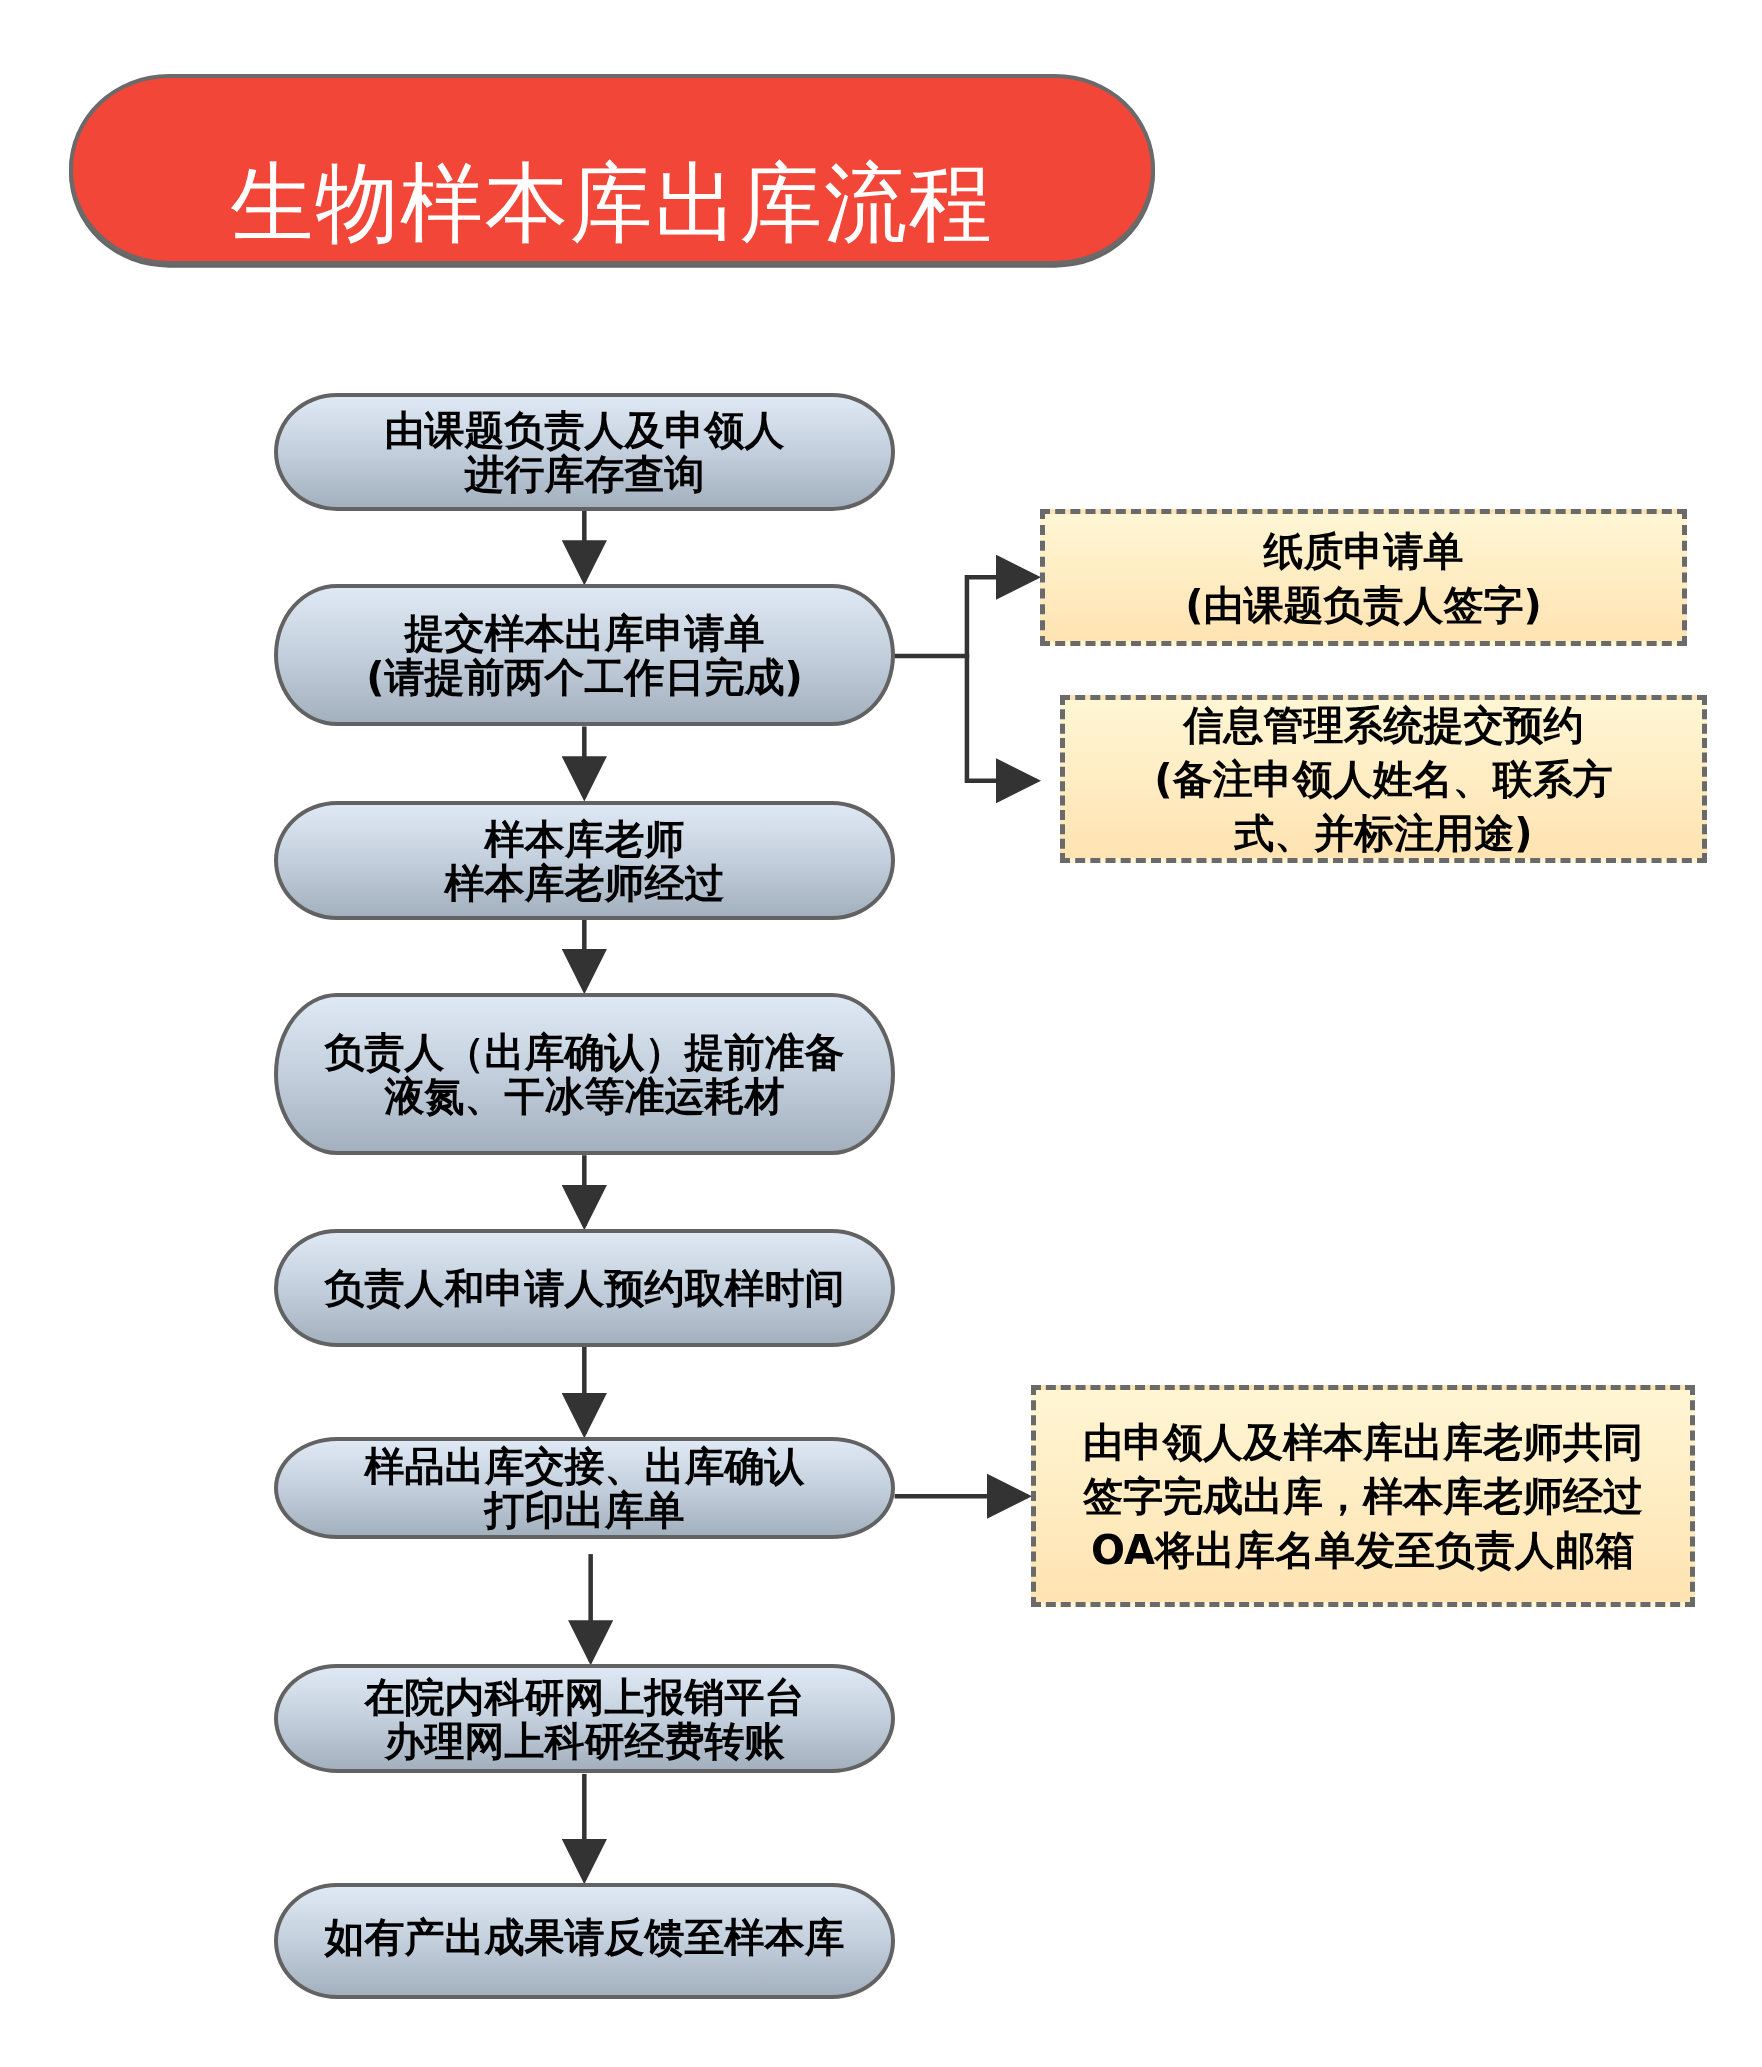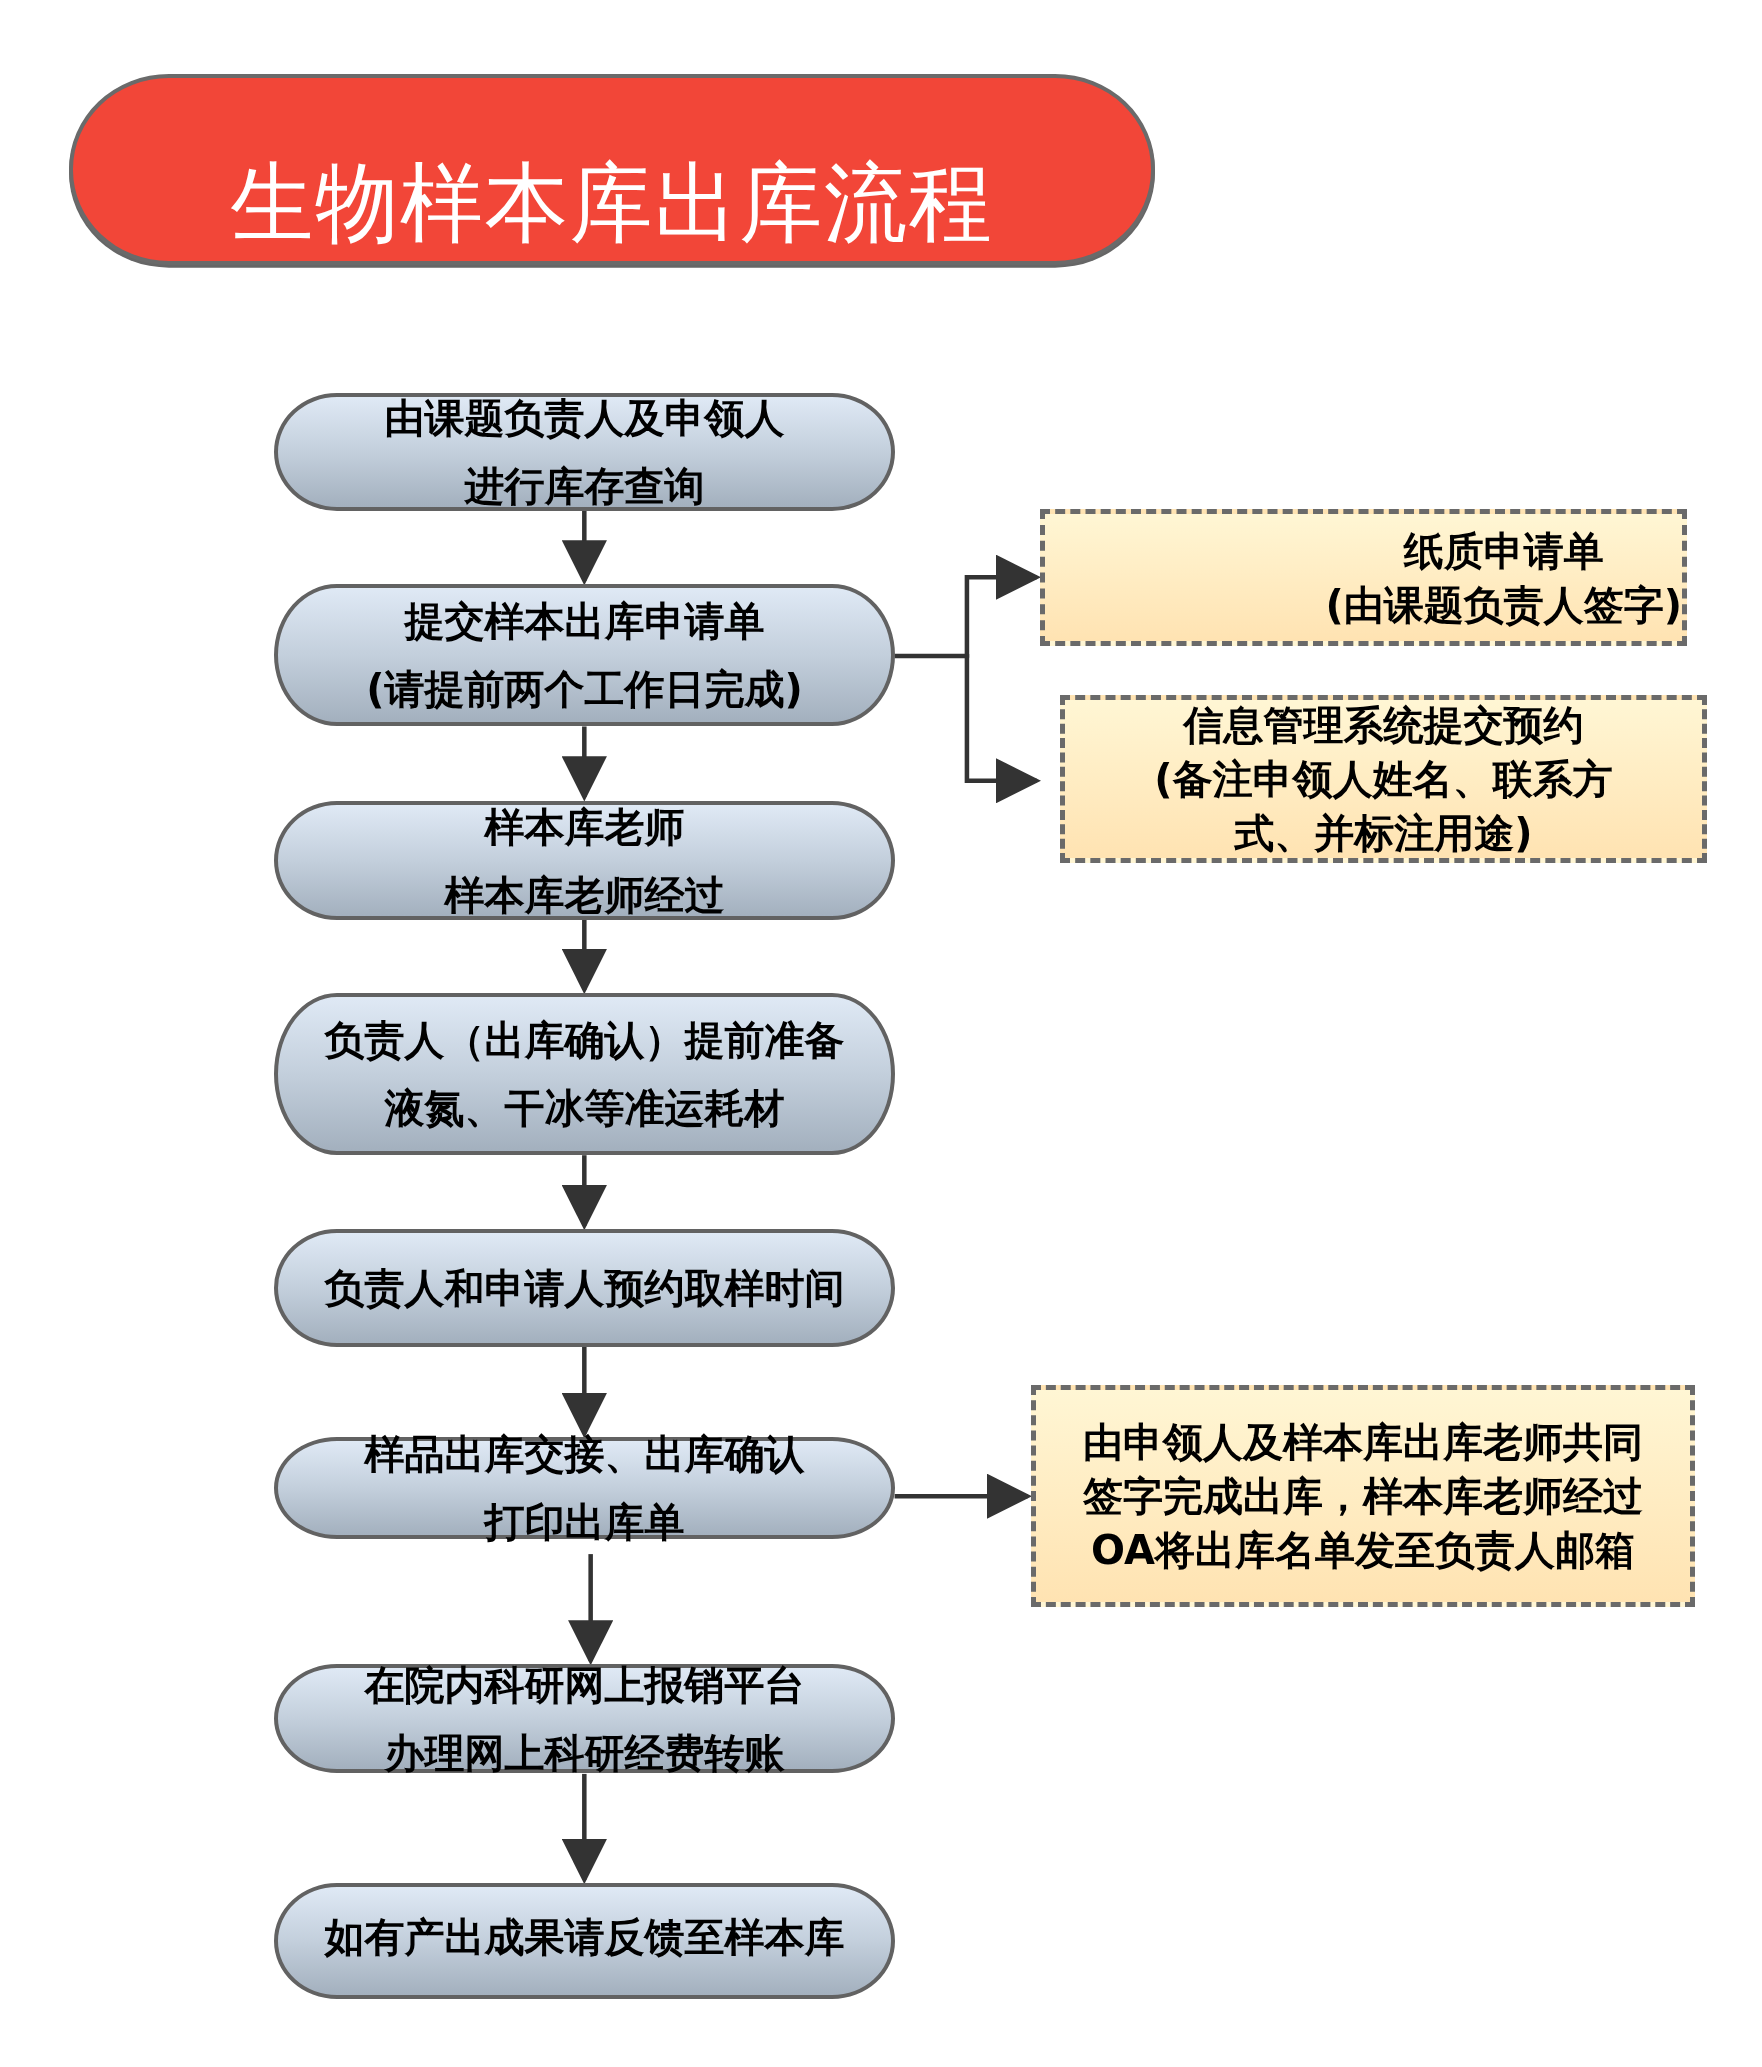--- a/index.html
+++ b/index.html
@@ -11,21 +11,21 @@
     box-sizing:border-box; display:flex; align-items:flex-end; justify-content:center;
     box-shadow: 0 2.7px 0 #666;
   }
   .title-pill span { color:#fff; font-size:83px; font-weight:normal; letter-spacing:1.8px;
                      transform:scaleY(1.05); }
   .step {
     position:absolute; left:274px; width:621px; box-sizing:border-box;
     border:4.5px solid #626262; border-radius:63px / 50%;
     background:linear-gradient(to bottom,#dfe9f5 0%,#c3cfdc 50%,#a3b0be 100%);
     display:flex; align-items:center; justify-content:center; text-align:center;
-    font-weight:bold; font-size:40px; line-height:68px; color:#000;
+    font-weight:bold; font-size:40px; line-height:44px; color:#000;
   }
   .note {
     position:absolute; box-sizing:border-box;
     border:5.4px dashed #6a6a6a;
     background:linear-gradient(to bottom,#fff6d4 0%,#ffe3b2 100%);
     display:flex; align-items:center; justify-content:center; text-align:center;
     font-weight:bold; font-size:40px; line-height:54px; color:#000;
   }
   .note-inner { white-space:pre-line; }
   .step-inner { white-space:pre-line; }
@@ -83,21 +83,21 @@
 打印出库单</div>
 </div>
 <div class="step" style="top:1664px;height:109px;align-items:center;">
   <div class="step-inner">在院内科研网上报销平台
 办理网上科研经费转账</div>
 </div>
 <div class="step" style="top:1883px;height:116px;font-family:Liberation Mono, monospace;">
   <div class="step-inner">如有产出成果请反馈至样本库</div>
 </div>
 
-<div class="note" style="left:1040px;top:509px;width:647px;height:137px;justify-content:flex-end;">
+<div class="note" style="left:1040px;top:509px;width:647px;height:137px;">
   <div class="note-inner">纸质申请单
 (由课题负责人签字)</div>
 </div>
 <div class="note" style="left:1040px;top:695px;width:647px;height:168px;margin-left:20px;">
   <div class="note-inner">信息管理系统提交预约
 (备注申领人姓名、联系方
 式、并标注用途)</div>
 </div>
 <div class="note" style="left:1031px;top:1385px;width:664px;height:222px;">
   <div class="note-inner">由申领人及样本库出库老师共同

